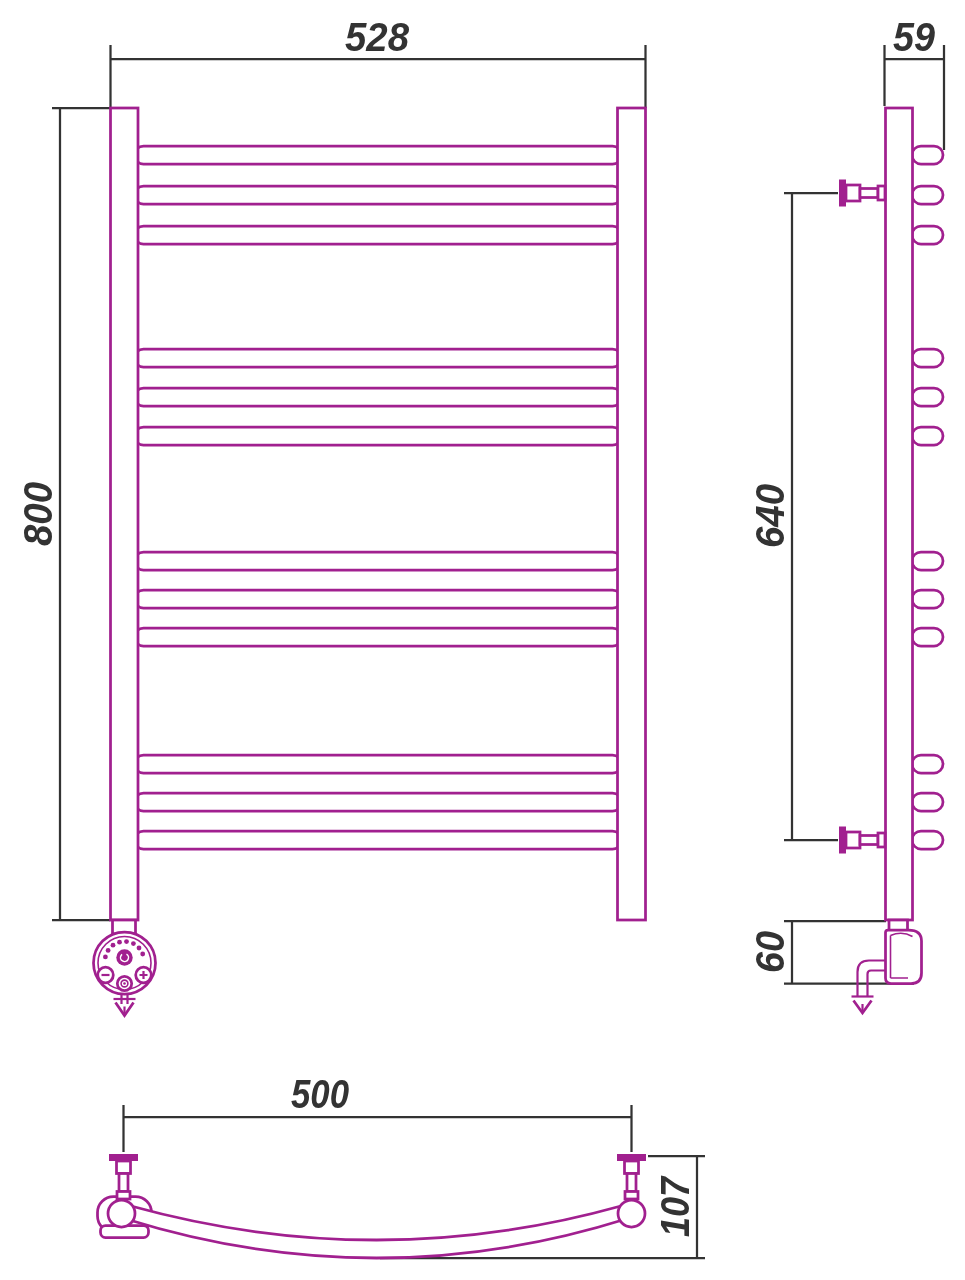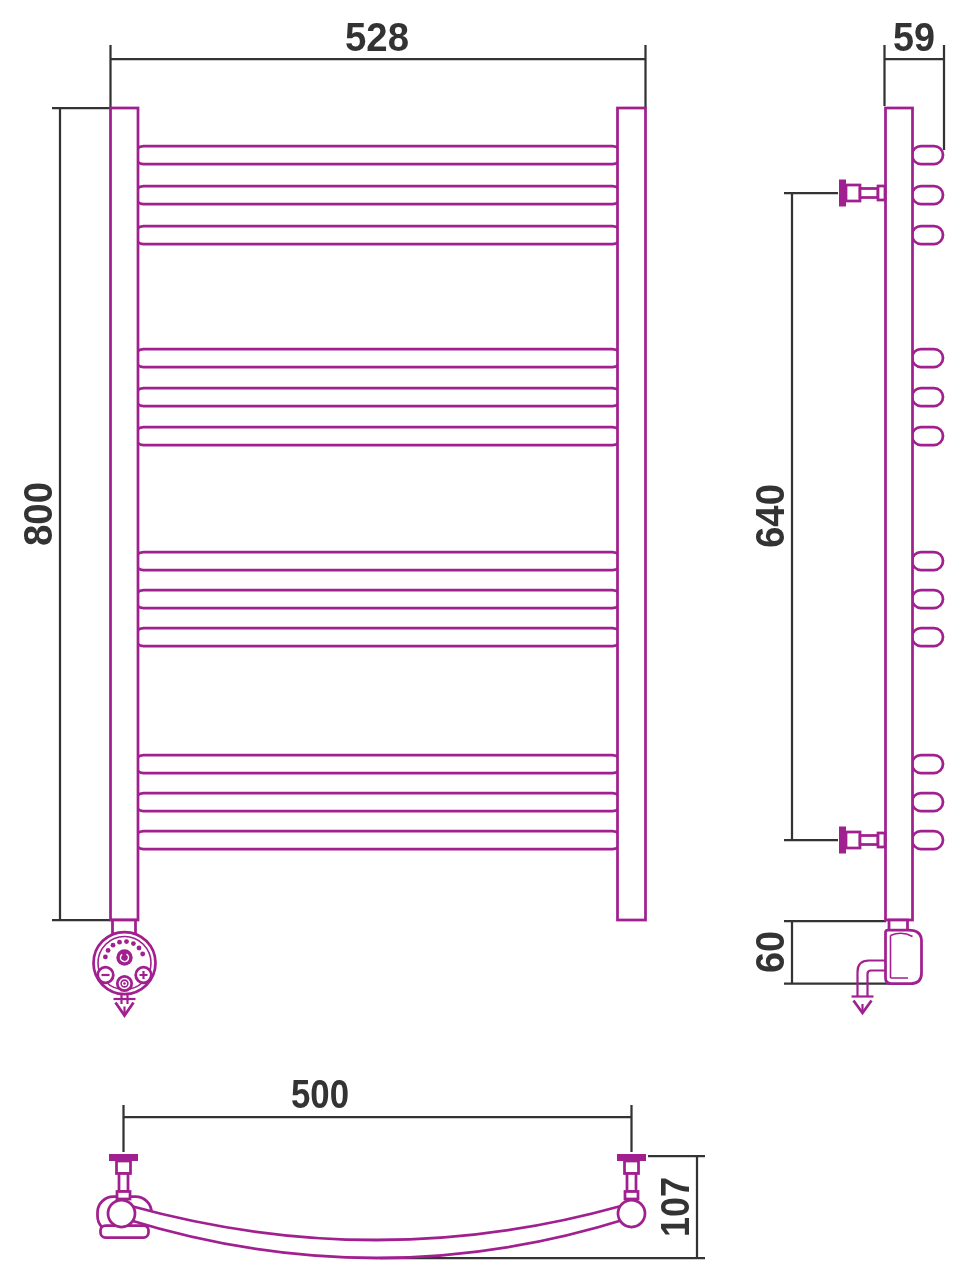--- a/index.html
+++ b/index.html
@@ -1,17 +1,17 @@
 <!DOCTYPE html>
 <html style="--accent: #A1208F; --dim: #333333; --bg: #FFFFFF;"><head>
 <meta charset="utf-8">
 <style>
   :root { --accent:#A1208F; --dim:#333333; --bg:#FFFFFF; }
   html,body { margin:0; padding:0; background:var(--bg); }
-  .stage { width:965px; height:1280px; position:relative; background:var(--bg); }
+  .stage { width:965px; height:1280px; position:relative; background:var(--bg);font-style:italic; }
   svg { display:block; }
   .p-shape { fill:#ffffff; stroke:var(--accent); stroke-width:2.75; }
   .p-line  { fill:none;   stroke:var(--accent); stroke-width:2.75; }
   .p-thin  { fill:none;   stroke:var(--accent); stroke-width:1.6; }
   .p-med   { fill:none;   stroke:var(--accent); stroke-width:2.2; }
   .p-fill  { fill:var(--accent); stroke:none; }
   .d-line  { fill:none; stroke:var(--dim); stroke-width:2.25; }
   .d-text  { fill:var(--dim); font-family:"Liberation Sans", sans-serif;
              font-size:41px; font-weight:bold; }
 </style>

